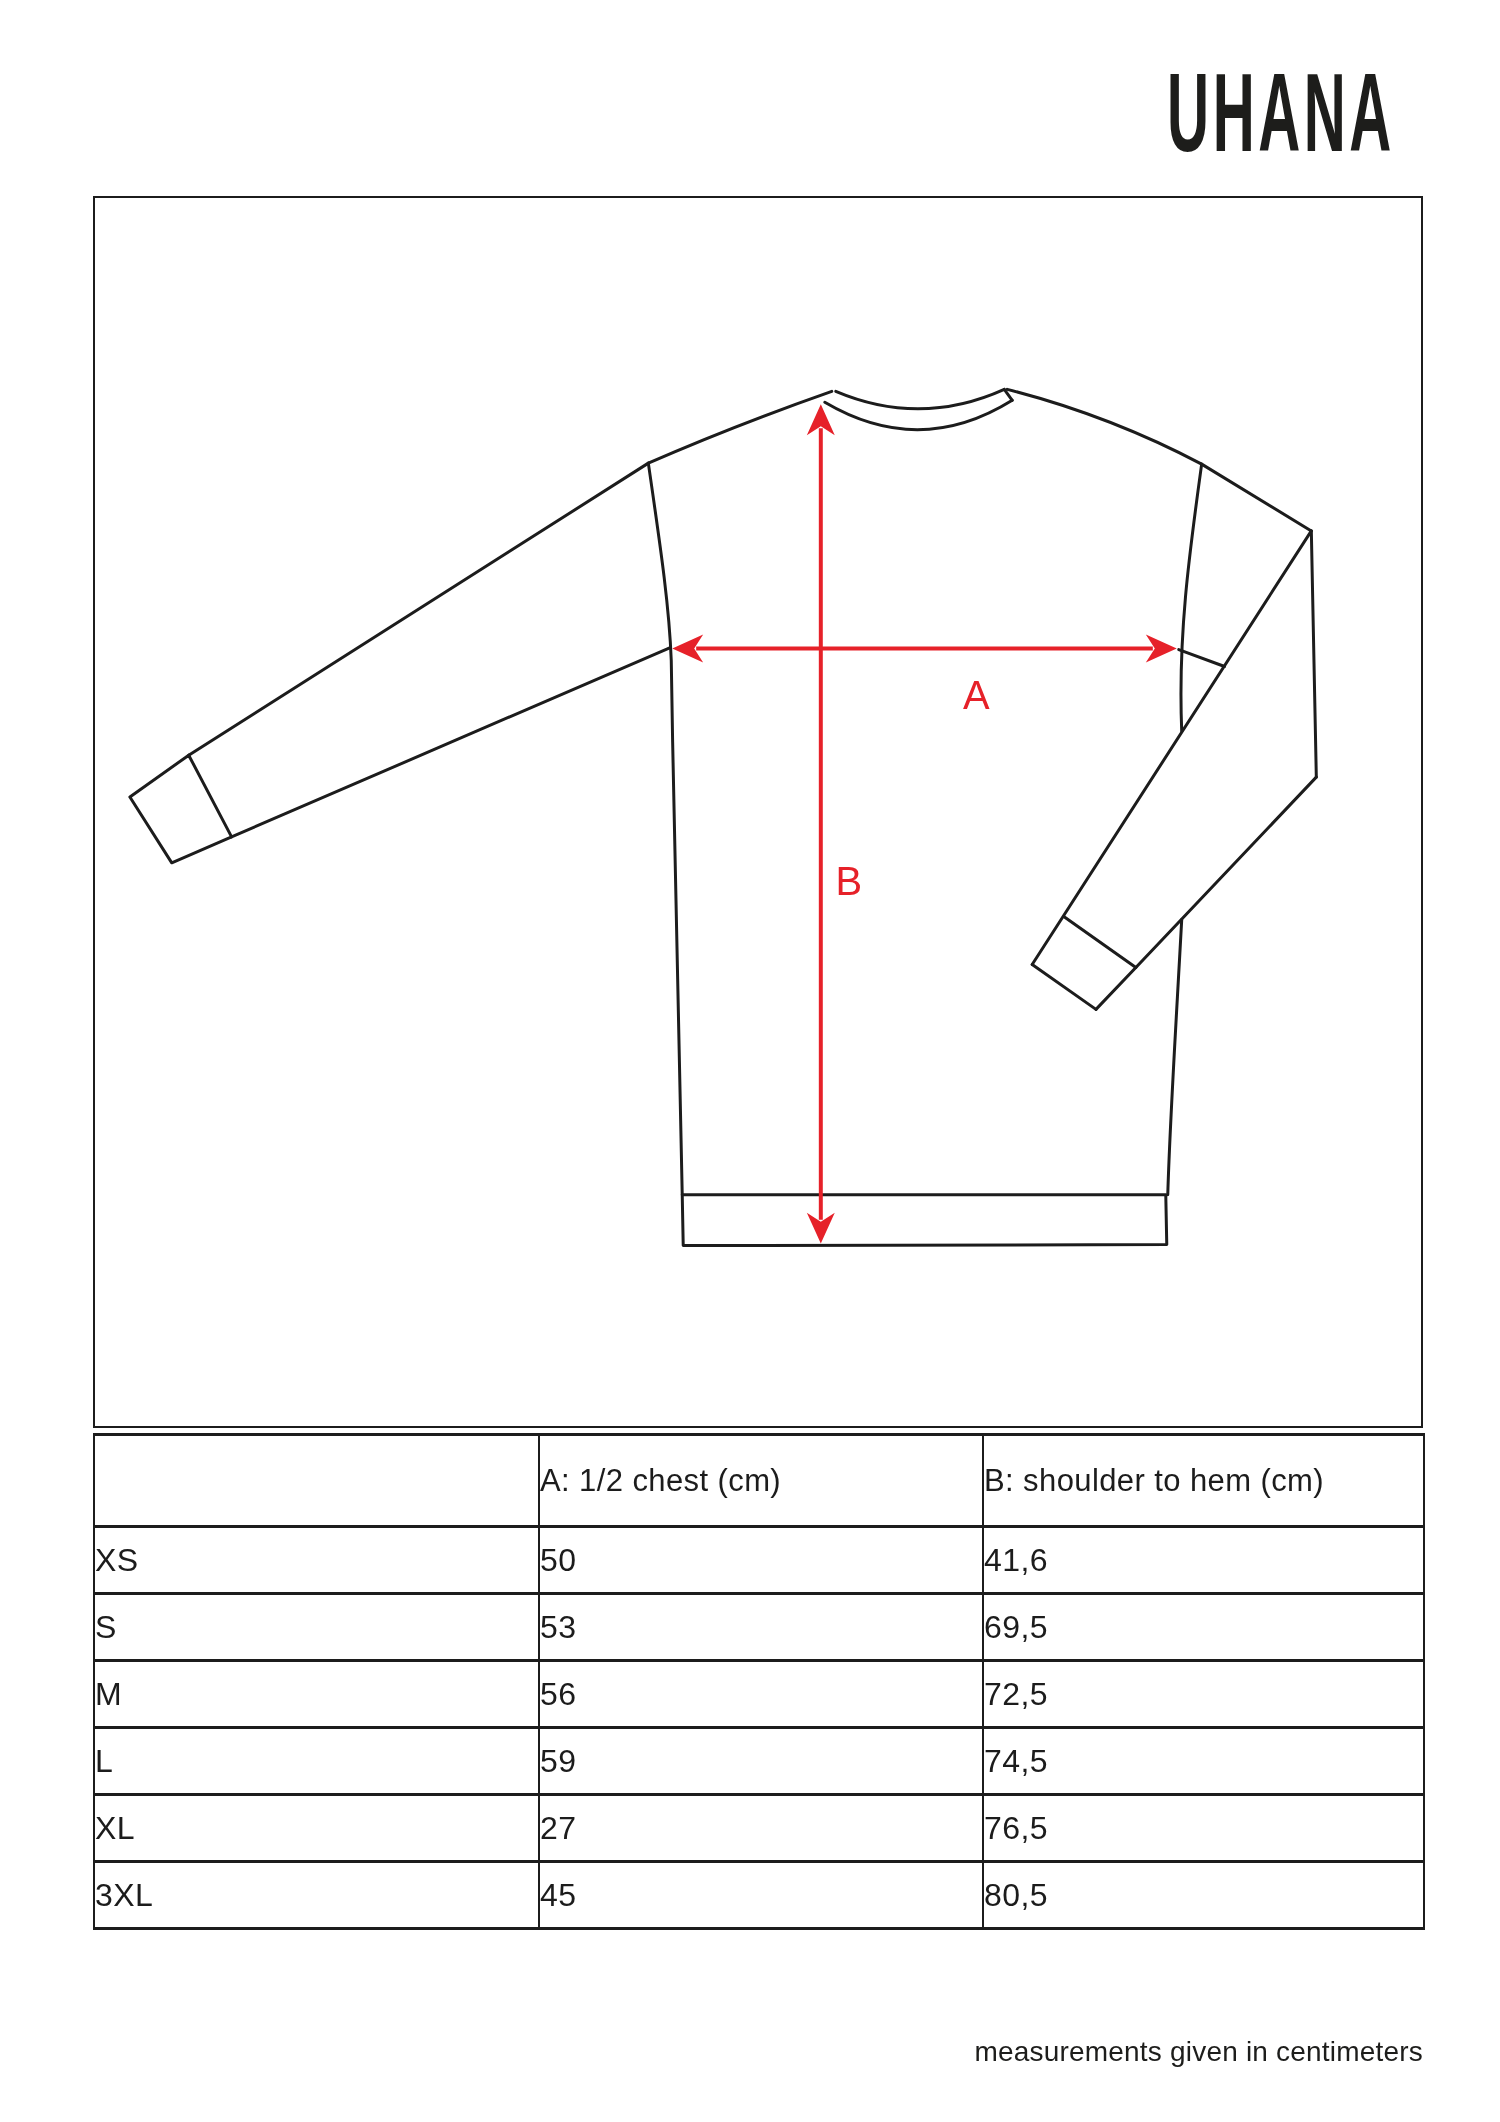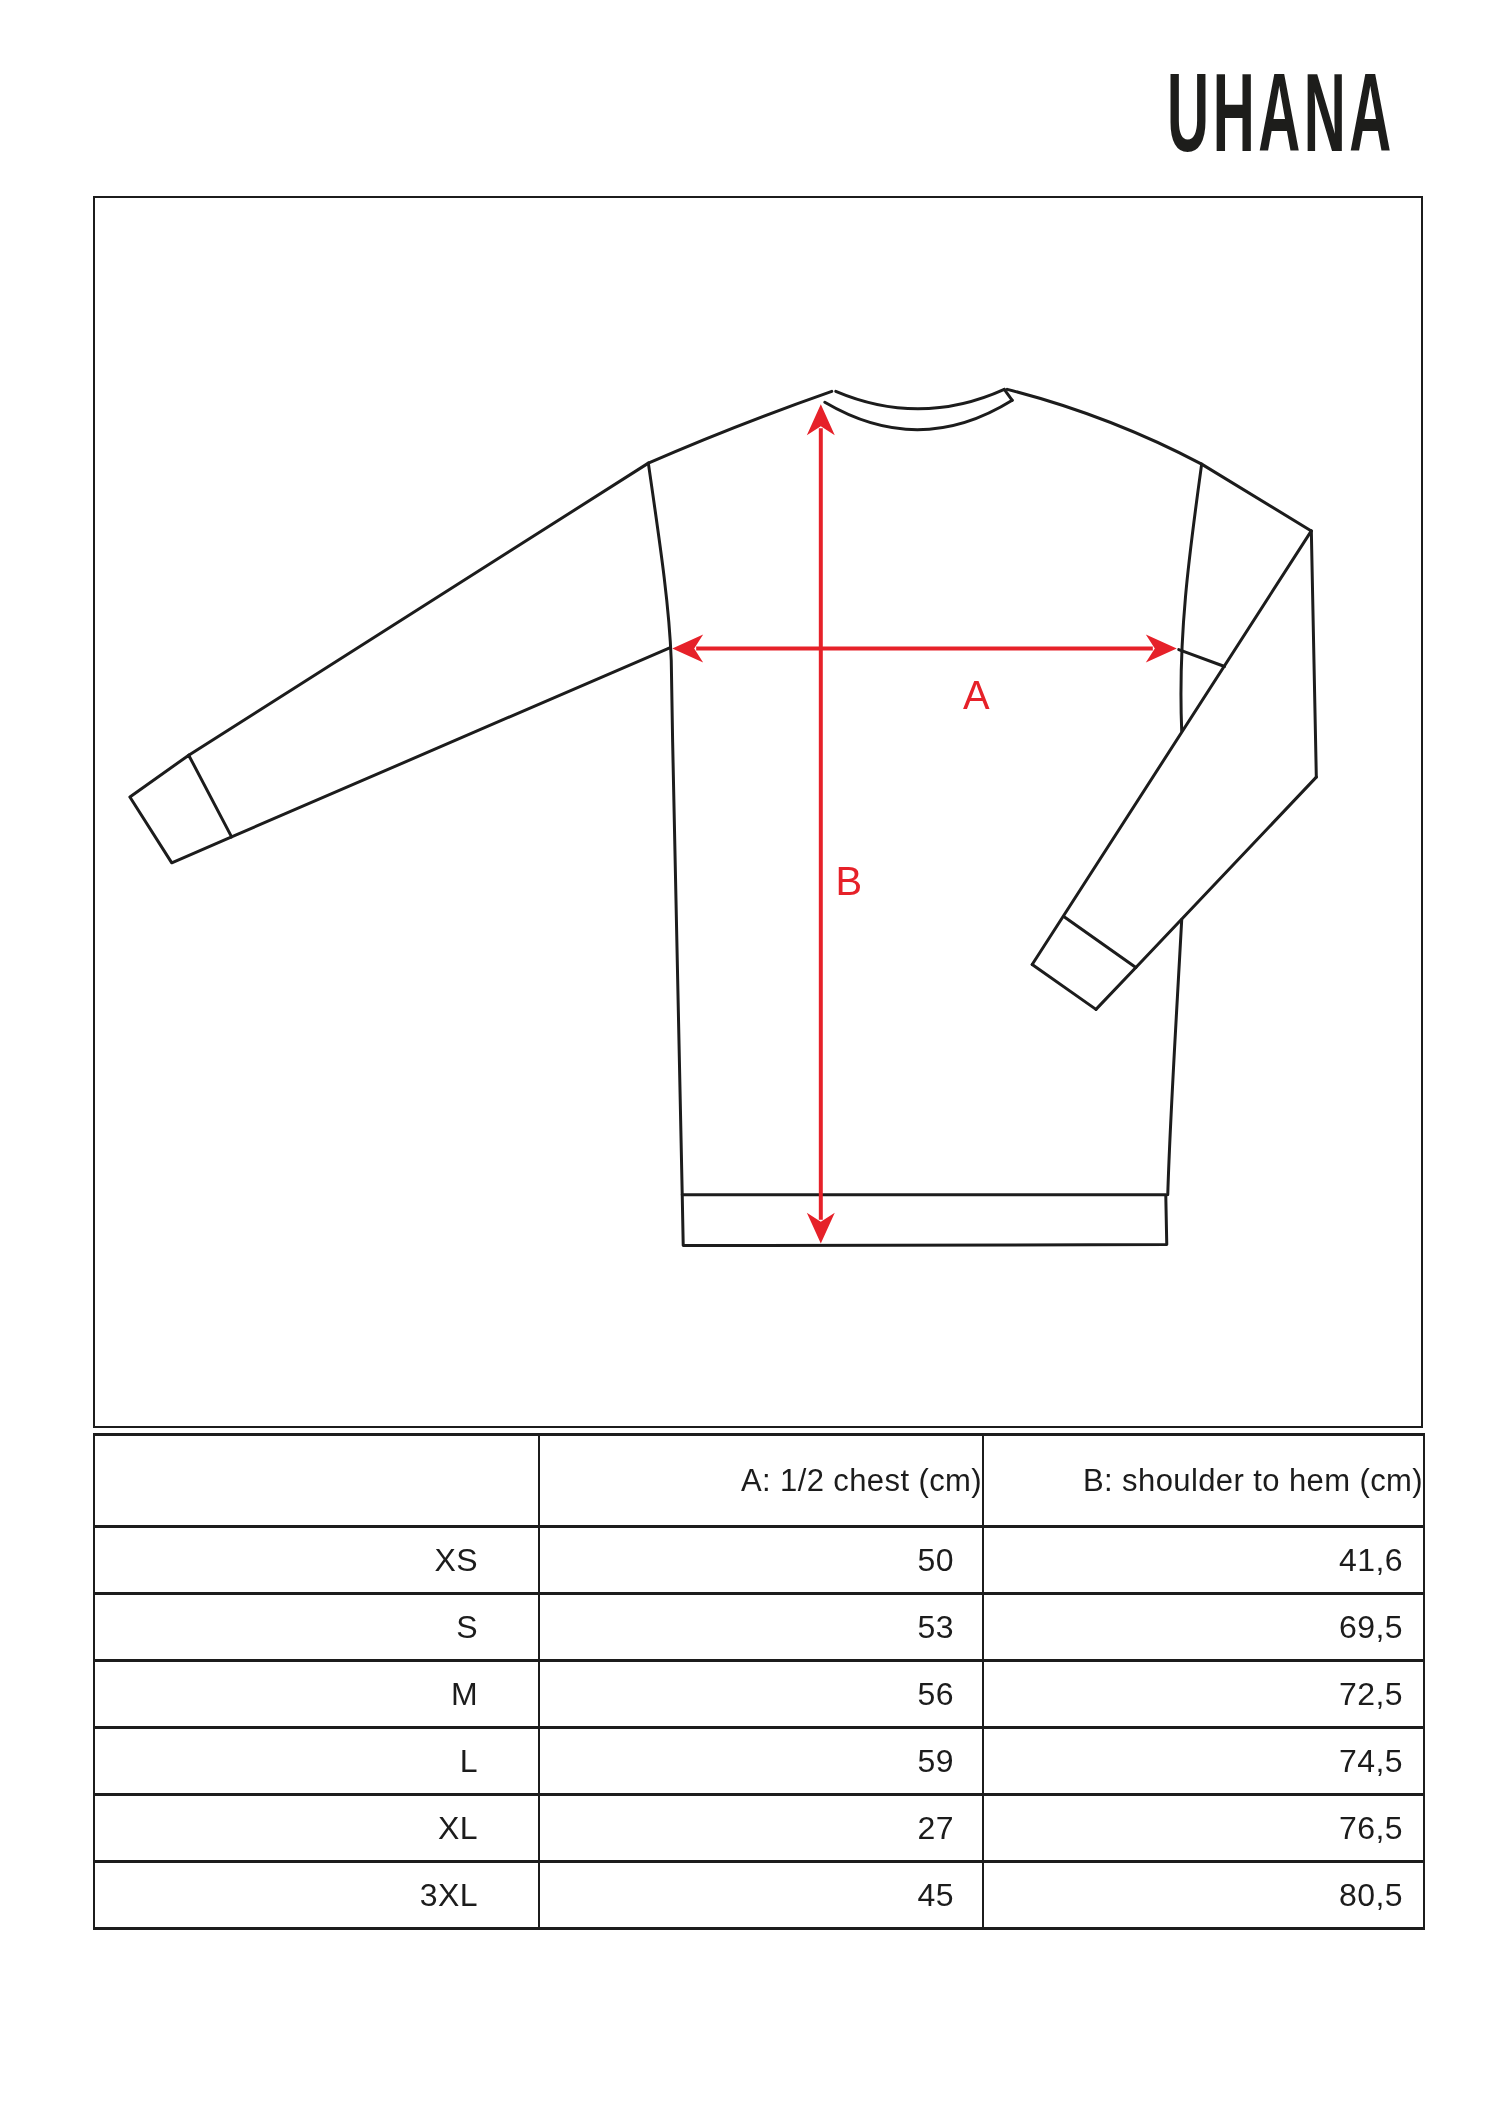--- a/index.html
+++ b/index.html
@@ -62,21 +62,21 @@
     width:1330px;
     border-collapse:collapse;
     table-layout:fixed;
   }
   table.size-table th,
   table.size-table td{
     border-left:2px solid var(--ink);
     border-right:2px solid var(--ink);
     border-top:3px solid var(--ink);
     border-bottom:3px solid var(--ink);
-    text-align:right;
+    text-align:left;
     vertical-align:middle;
     font-weight:normal;
     letter-spacing:0.4px;
     background:var(--paper);
   }
   table.size-table thead th{
     height:92px;
     font-size:31px;
   }
   table.size-table tbody td{
@@ -192,14 +192,15 @@
         <td class="b-col">76,5</td>
       </tr>
       <tr>
         <td class="size-col">3XL</td>
         <td class="a-col">45</td>
         <td class="b-col">80,5</td>
       </tr>
     </tbody>
   </table>
 
+  <div class="footer-note">measurements given in centimeters</div>
 
 </div>
 
 </body></html>

